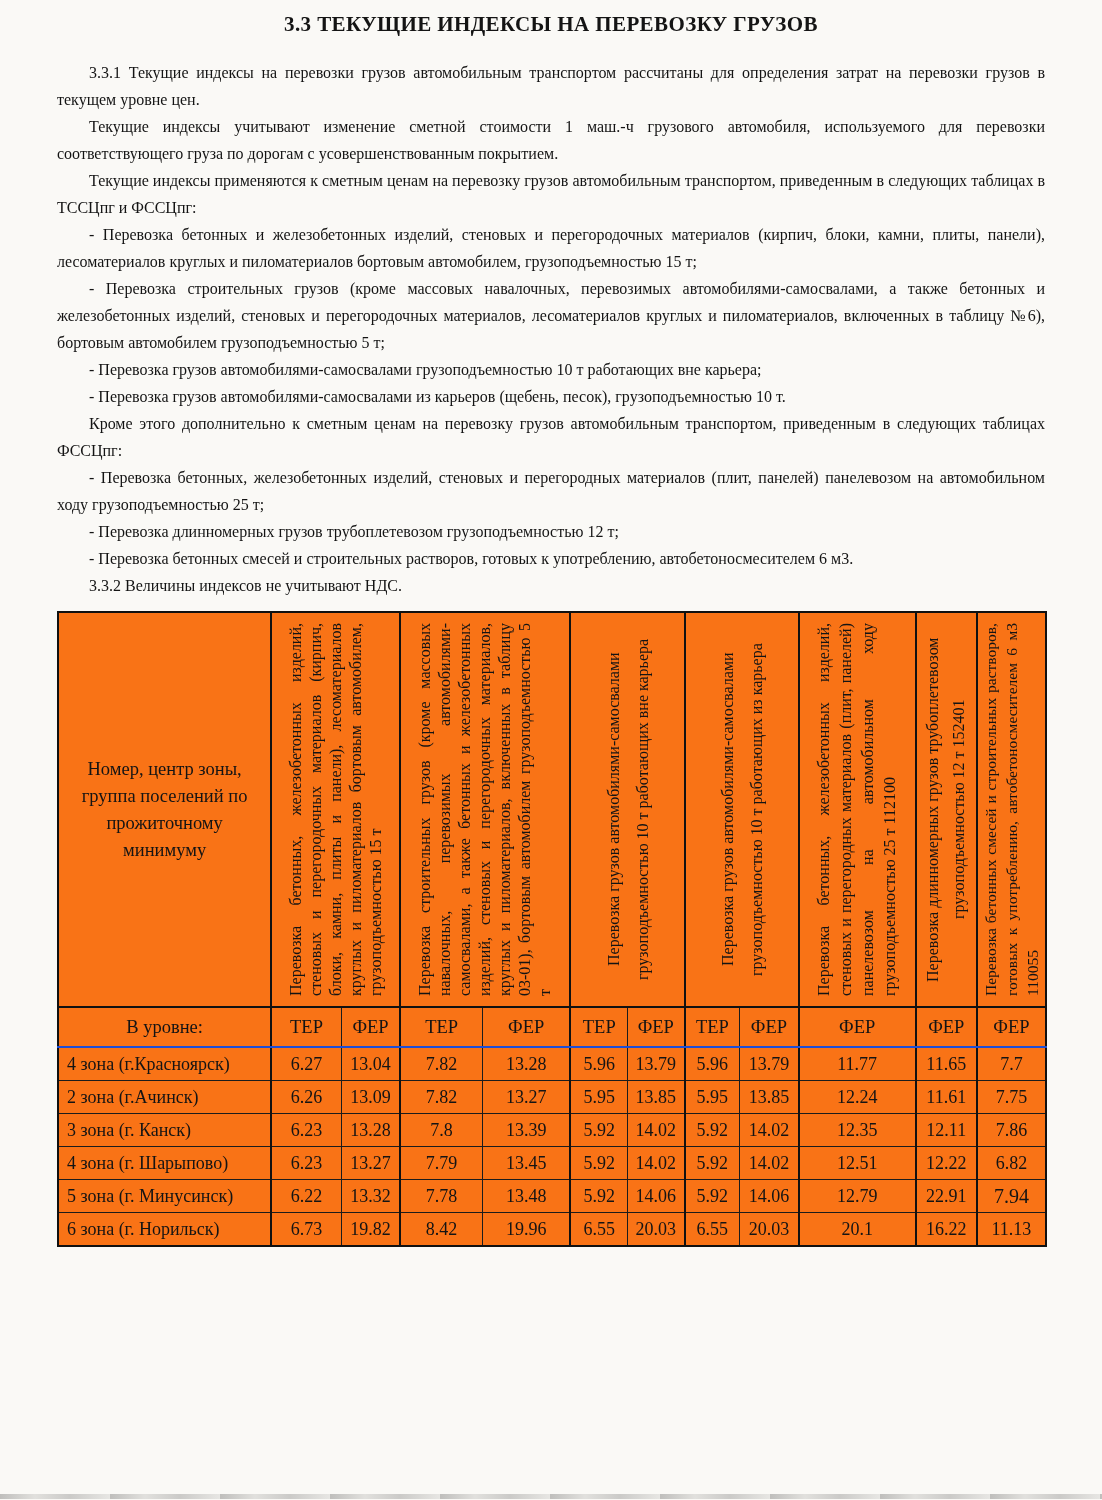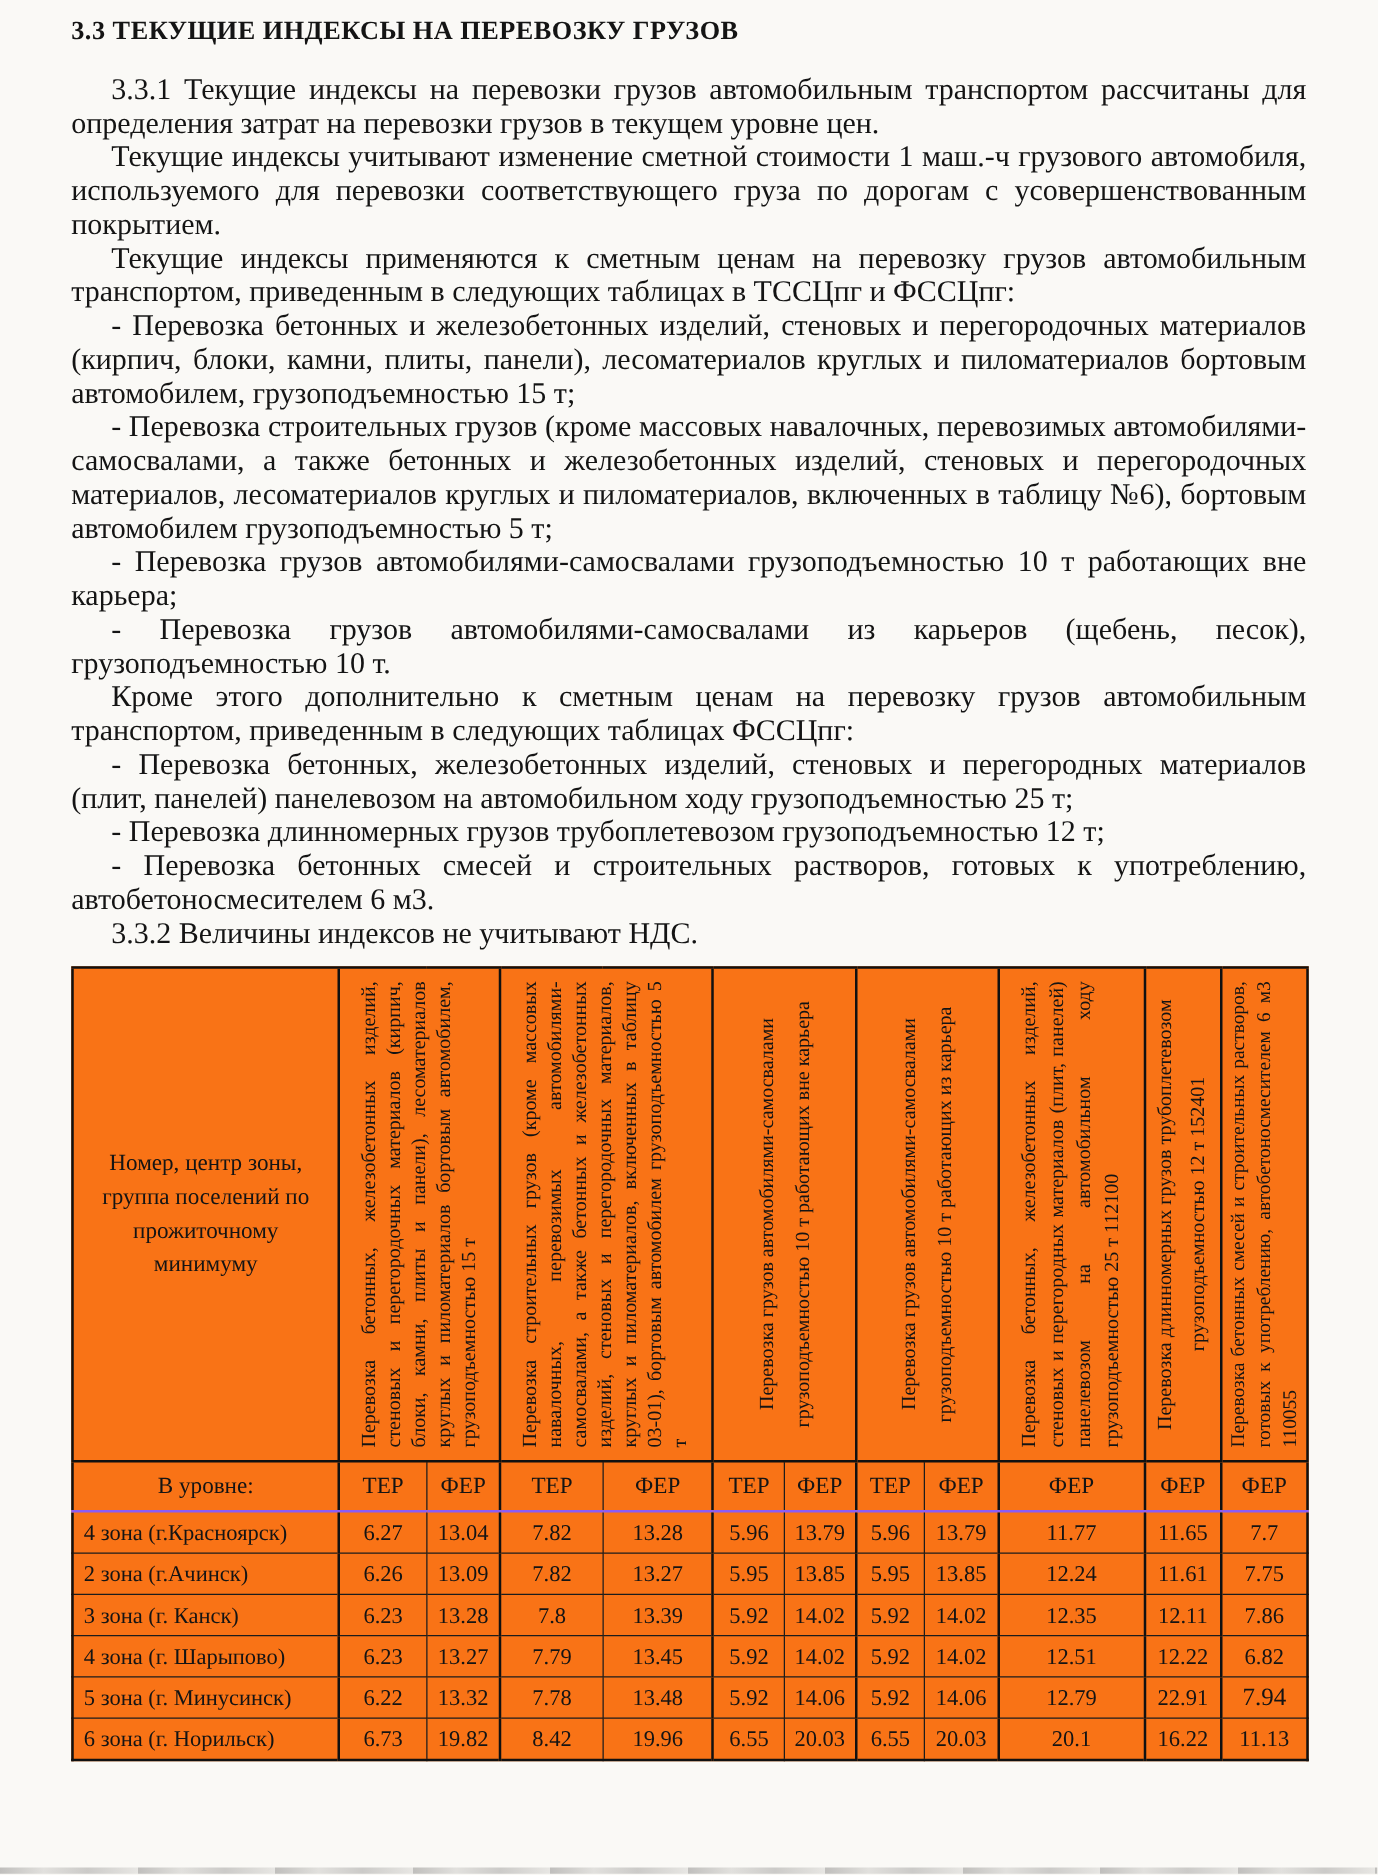--- a/index.html
+++ b/index.html
@@ -8,28 +8,29 @@
     background:#faf9f6;
     font-family:"Liberation Serif","DejaVu Serif",serif;
     color:#141414;
     position:relative;
     overflow:hidden;
   }
   .page{
     padding:8px 57px 0 57px;
   }
   .doc-title{
+    text-align:center;
     font-weight:bold;
     font-size:21px;
     letter-spacing:0.4px;
     margin:4px 0 22px 0;
   }
   .para{
     margin:0;
-    font-size:24px;
+    font-size:16px;
     line-height:27px;
     text-align:justify;
     text-indent:32px;
   }
   .tbl-title{
     text-align:center;
     font-weight:bold;
     font-size:20px;
     line-height:33px;
     margin-top:15px;
@@ -71,21 +72,21 @@
     font-weight:normal;
   }
   .rot.sp{line-height:29px;text-align:center;}
   .rot.mid{line-height:22px;}
   .rot.two{line-height:26px;text-align:center;}
   .rot.three{line-height:21px;font-size:15.5px;}
   tr.sub td{
     height:38px;
     text-align:center;
     font-size:18.5px;
-    border-bottom:2px solid #8b5cf6;
+    border-bottom:2px solid #1d4ed8;
     border-radius:11px;
   }
   tr.sub td.lvl{text-align:center;}
   tr.data td{
     height:32px;
     font-size:18px;
     text-align:center;
   }
   tr.data td.zone{
     text-align:left;

